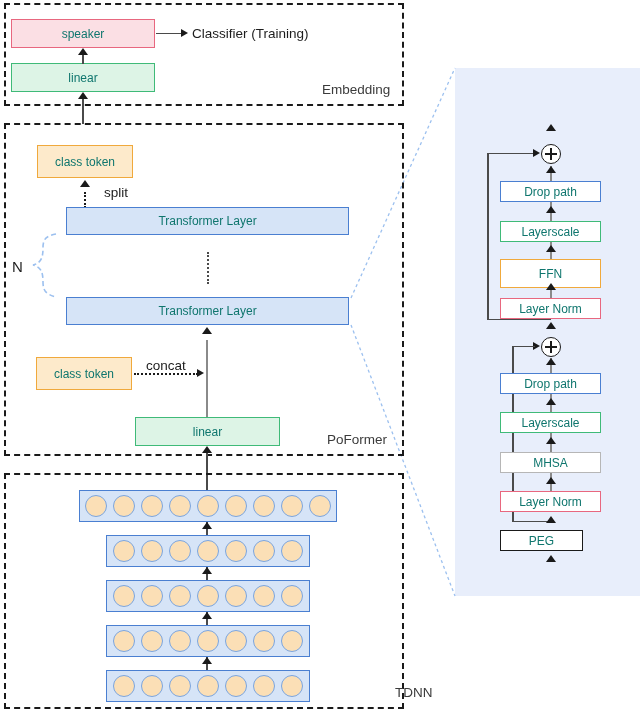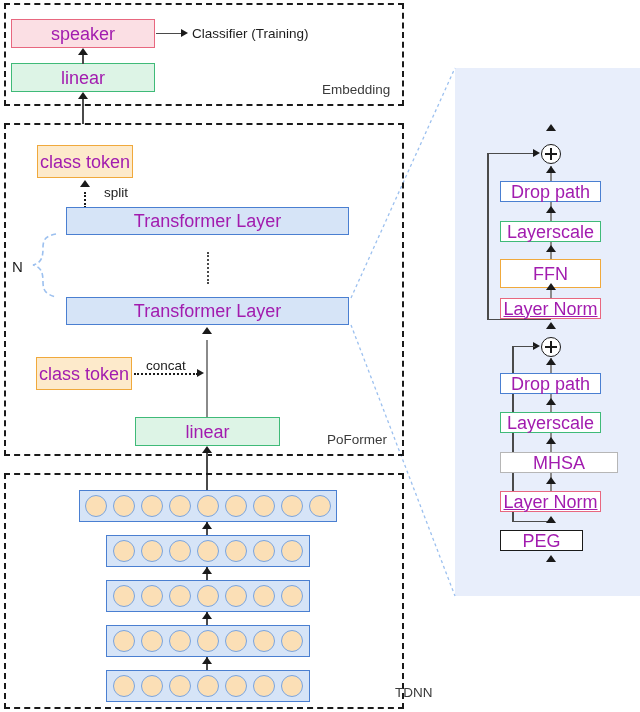--- a/index.html
+++ b/index.html
@@ -29,35 +29,35 @@
     font-size: 13.5px;
     color: #3b3b3b;
     white-space: nowrap;
   }
 
   
   .node {
     display: flex;
     align-items: center;
     justify-content: center;
-    font-size: 18px;
-    color: #a21caf;
+    font-size: 12px;
+    color: #0f766e;
     border: 1.4px solid #888;
     background: #fff;
     white-space: nowrap;
     line-height: 1;
   }
   .node.pink   { background: #fbdfe4; border-color: #e8677f; }
   .node.green  { background: #ddf4e6; border-color: #3fba78; }
   .node.orange { background: #fdeacb; border-color: #f0a93c; }
   .node.blue   { background: #d6e4f7; border-color: #4a7fd1; }
   .node.blue-outline { background: #ffffff; border-color: #4a7fd1; }
   .node.green-outline { background: #ffffff; border-color: #3fba78; }
   .node.orange-outline { background: #ffffff; border-color: #f0a93c; }
-  .node.pink-outline { background: #ffffff; border-color: #e8677f; text-decoration: underline; }
+  .node.pink-outline { background: #ffffff; border-color: #e8677f; }
   .node.grey-outline { background: #ffffff; border-color: #b6b6b6; }
   .node.black-outline { background: #ffffff; border-color: #1a1a1a; border-width: 1.8px; }
 
   
   .panel {
     background: #e8eefb;
   }
 
   
   .vline { position: absolute; background: #8a8a8a; width: 1.6px; }
@@ -187,21 +187,21 @@
   <div class="hline" style="left:512px; top:346px; width:23px;"></div>
 
   <div class="vline" style="left:550.4px; top:358px; height:144px;"></div>
 
   <div class="abs node blue-outline" style="left:500px; top:373px; width:101px; height:21px;">Drop path</div>
   <div class="arrow-up" style="left:546px; top:358px;"></div>
 
   <div class="abs node green-outline" style="left:500px; top:412px; width:101px; height:21px;">Layerscale</div>
   <div class="arrow-up" style="left:546px; top:398px;"></div>
 
-  <div class="abs node grey-outline" style="left:500px; top:452px; width:118px; height:21px;">MHSA</div>
+  <div class="abs node grey-outline" style="left:500px; top:452px; width:101px; height:21px;">MHSA</div>
   <div class="arrow-up" style="left:546px; top:437px;"></div>
 
   <div class="abs node pink-outline" style="left:500px; top:491px; width:101px; height:21px;">Layer Norm</div>
   <div class="arrow-up" style="left:546px; top:477px;"></div>
 
   <div class="abs node black-outline" style="left:500px; top:530px; width:83px; height:21px;">PEG</div>
   <div class="arrow-up" style="left:546px; top:516px;"></div>
   <div class="arrow-up" style="left:546px; top:555px;"></div>
 
   <div class="abs group-box" style="left:4px; top:3px; width:400px; height:103px;"></div>

